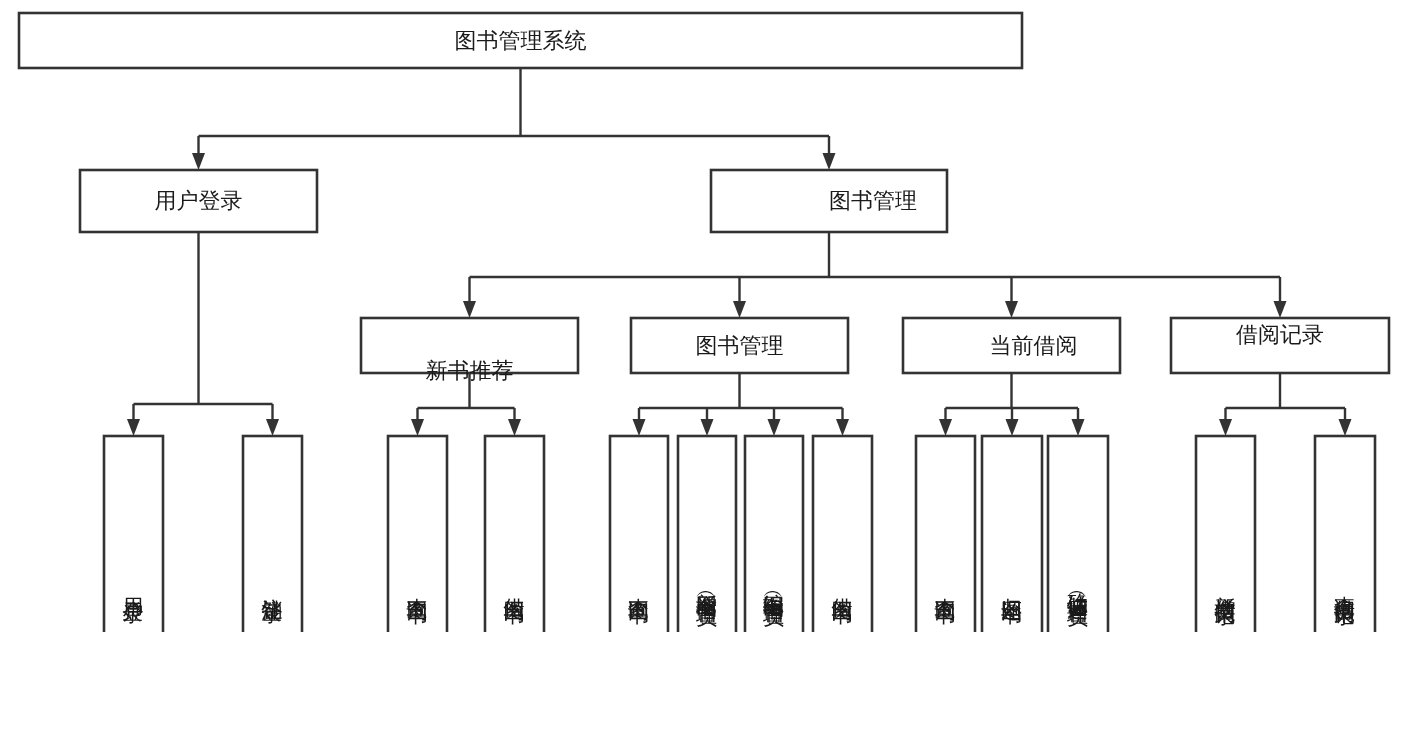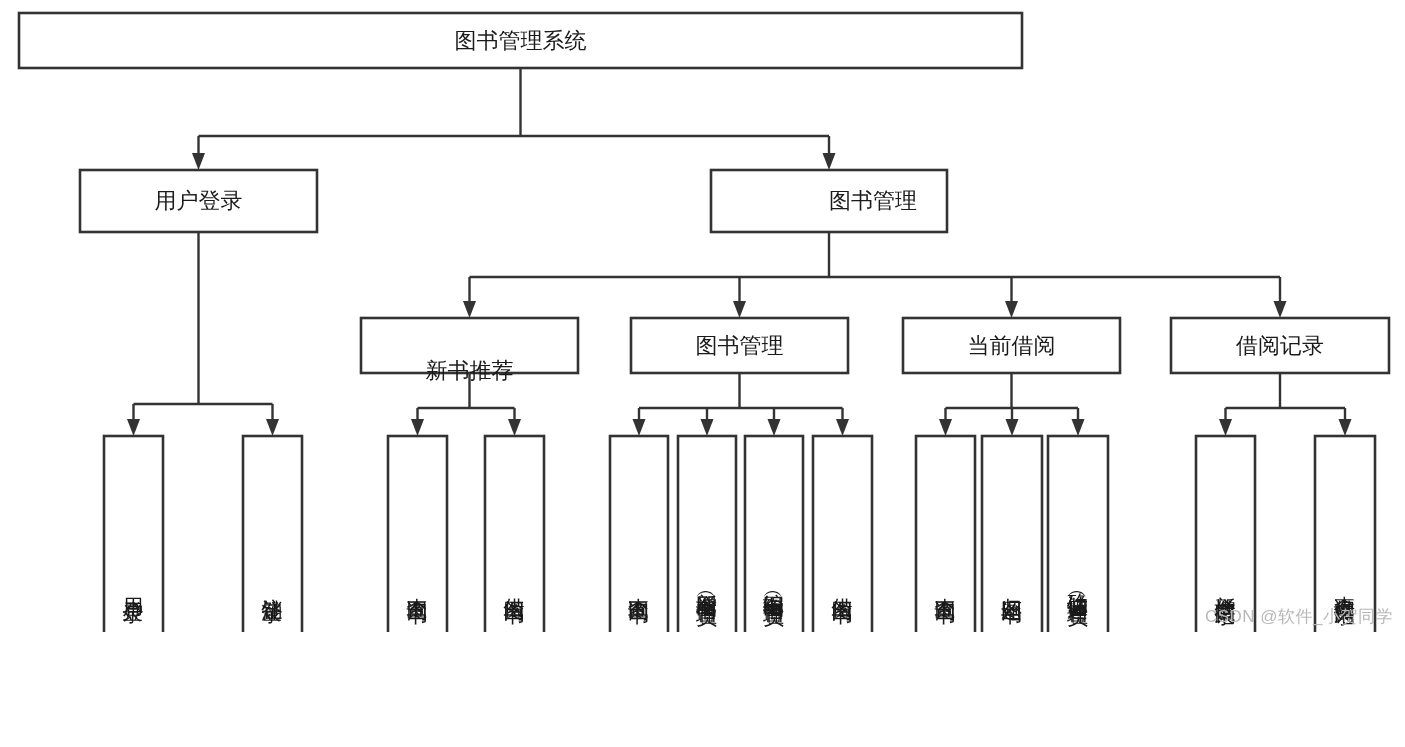--- a/index.html
+++ b/index.html
@@ -169,24 +169,24 @@
       </div>
       <div class="hlabel-wrap" style="left: 711px; top: 170px; width: 236px; height: 62px; padding-left: 44px;">
         <span>图书管理</span>
       </div>
       <div class="hlabel-wrap" style="left: 361px; top: 318px; width: 217px; height: 55px; margin-top: 25px;">
         <span>新书推荐</span>
       </div>
       <div class="hlabel-wrap" style="left: 631px; top: 318px; width: 217px; height: 55px;">
         <span>图书管理</span>
       </div>
-      <div class="hlabel-wrap" style="left: 903px; top: 318px; width: 217px; height: 55px;">
+      <div class="hlabel-wrap" style="left: 925px; top: 318px; width: 217px; height: 55px;">
         <span>当前借阅</span>
       </div>
-      <div class="hlabel-wrap" style="left: 1171px; top: 318px; width: 218px; height: 55px;">
+      <div class="hlabel-wrap" style="left: 1171px; top: 307px; width: 218px; height: 55px;">
         <span>借阅记录</span>
       </div>
       <div class="vlabel-wrap" style="left: 104px; top: 436px; width: 59px; height: 297px;">
         <span>用户登录</span>
       </div>
       <div class="vlabel-wrap" style="left: 243px; top: 436px; width: 59px; height: 297px;">
         <span>注销登录</span>
       </div>
       <div class="vlabel-wrap" style="left: 388px; top: 436px; width: 59px; height: 297px;">
         <span>查询图书</span>
@@ -215,14 +215,13 @@
       <div class="vlabel-wrap" style="left: 1048px; top: 436px; width: 60px; height: 297px;">
         <span>确认归还（管理员）</span>
       </div>
       <div class="vlabel-wrap" style="left: 1196px; top: 436px; width: 59px; height: 297px;">
         <span>新增借阅记录</span>
       </div>
       <div class="vlabel-wrap" style="left: 1315px; top: 436px; width: 60px; height: 297px;">
         <span>查询借阅记录</span>
       </div>
     </div>
-  <div id="watermark">CSDN @软件_小贺同学</div>
 </div>
 
 </body></html>

